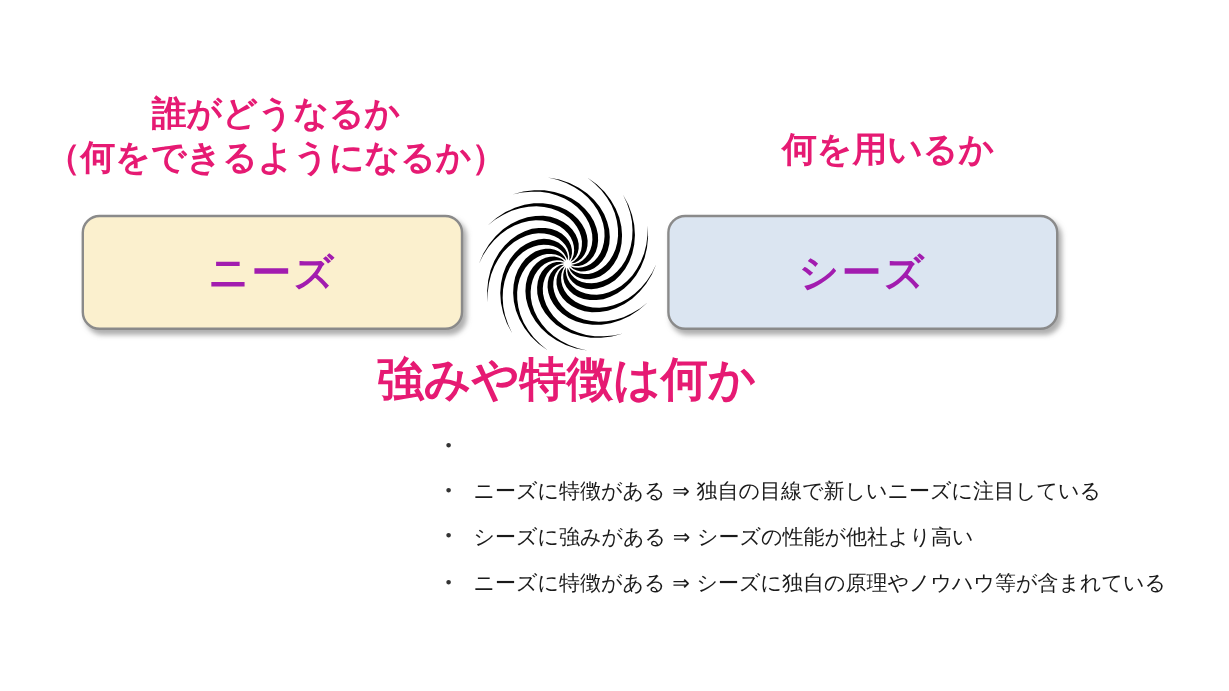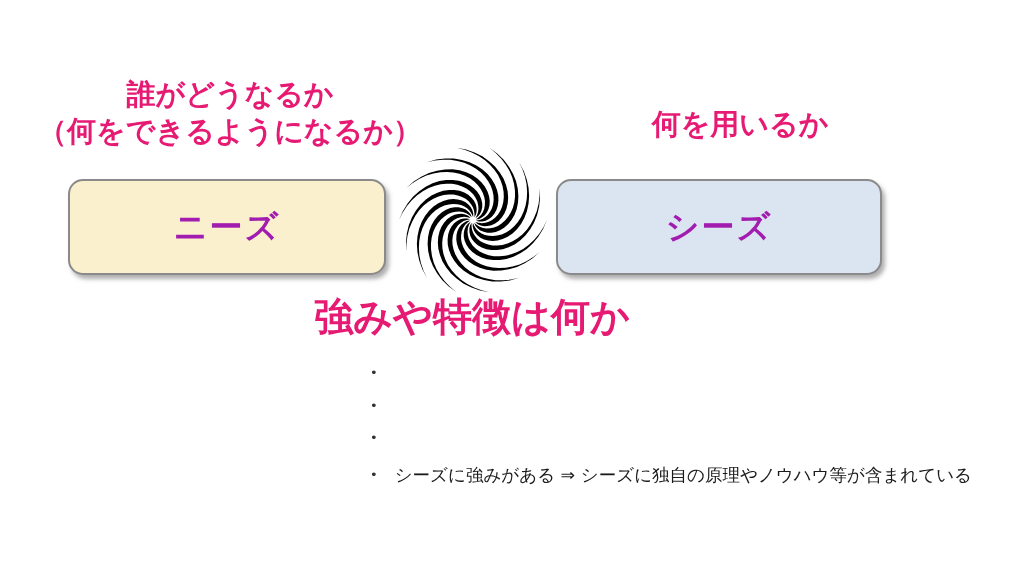--- a/index.html
+++ b/index.html
@@ -128,23 +128,25 @@
   </div>
 
   <div class="q q-mid">強みや特徴は何か</div>
 
   <ul class="bullets">
     <li>
       <span class="dot">•</span>
     </li>
     <li>
       <span class="dot">•</span>
+      <span>ニーズに特徴がある ⇒ 独自の目線で新しいニーズに注目している</span>
     </li>
     <li>
       <span class="dot">•</span>
+      <span>シーズに強みがある ⇒ シーズの性能が他社より高い</span>
     </li>
     <li>
       <span class="dot">•</span>
-      <span>シーズに強みがある ⇒ シーズに独自の原理やノウハウ等が含まれている</span>
+      <span>ニーズに特徴がある ⇒ シーズに独自の原理やノウハウ等が含まれている</span>
     </li>
   </ul>
 
 </div>
 
 </body></html>

